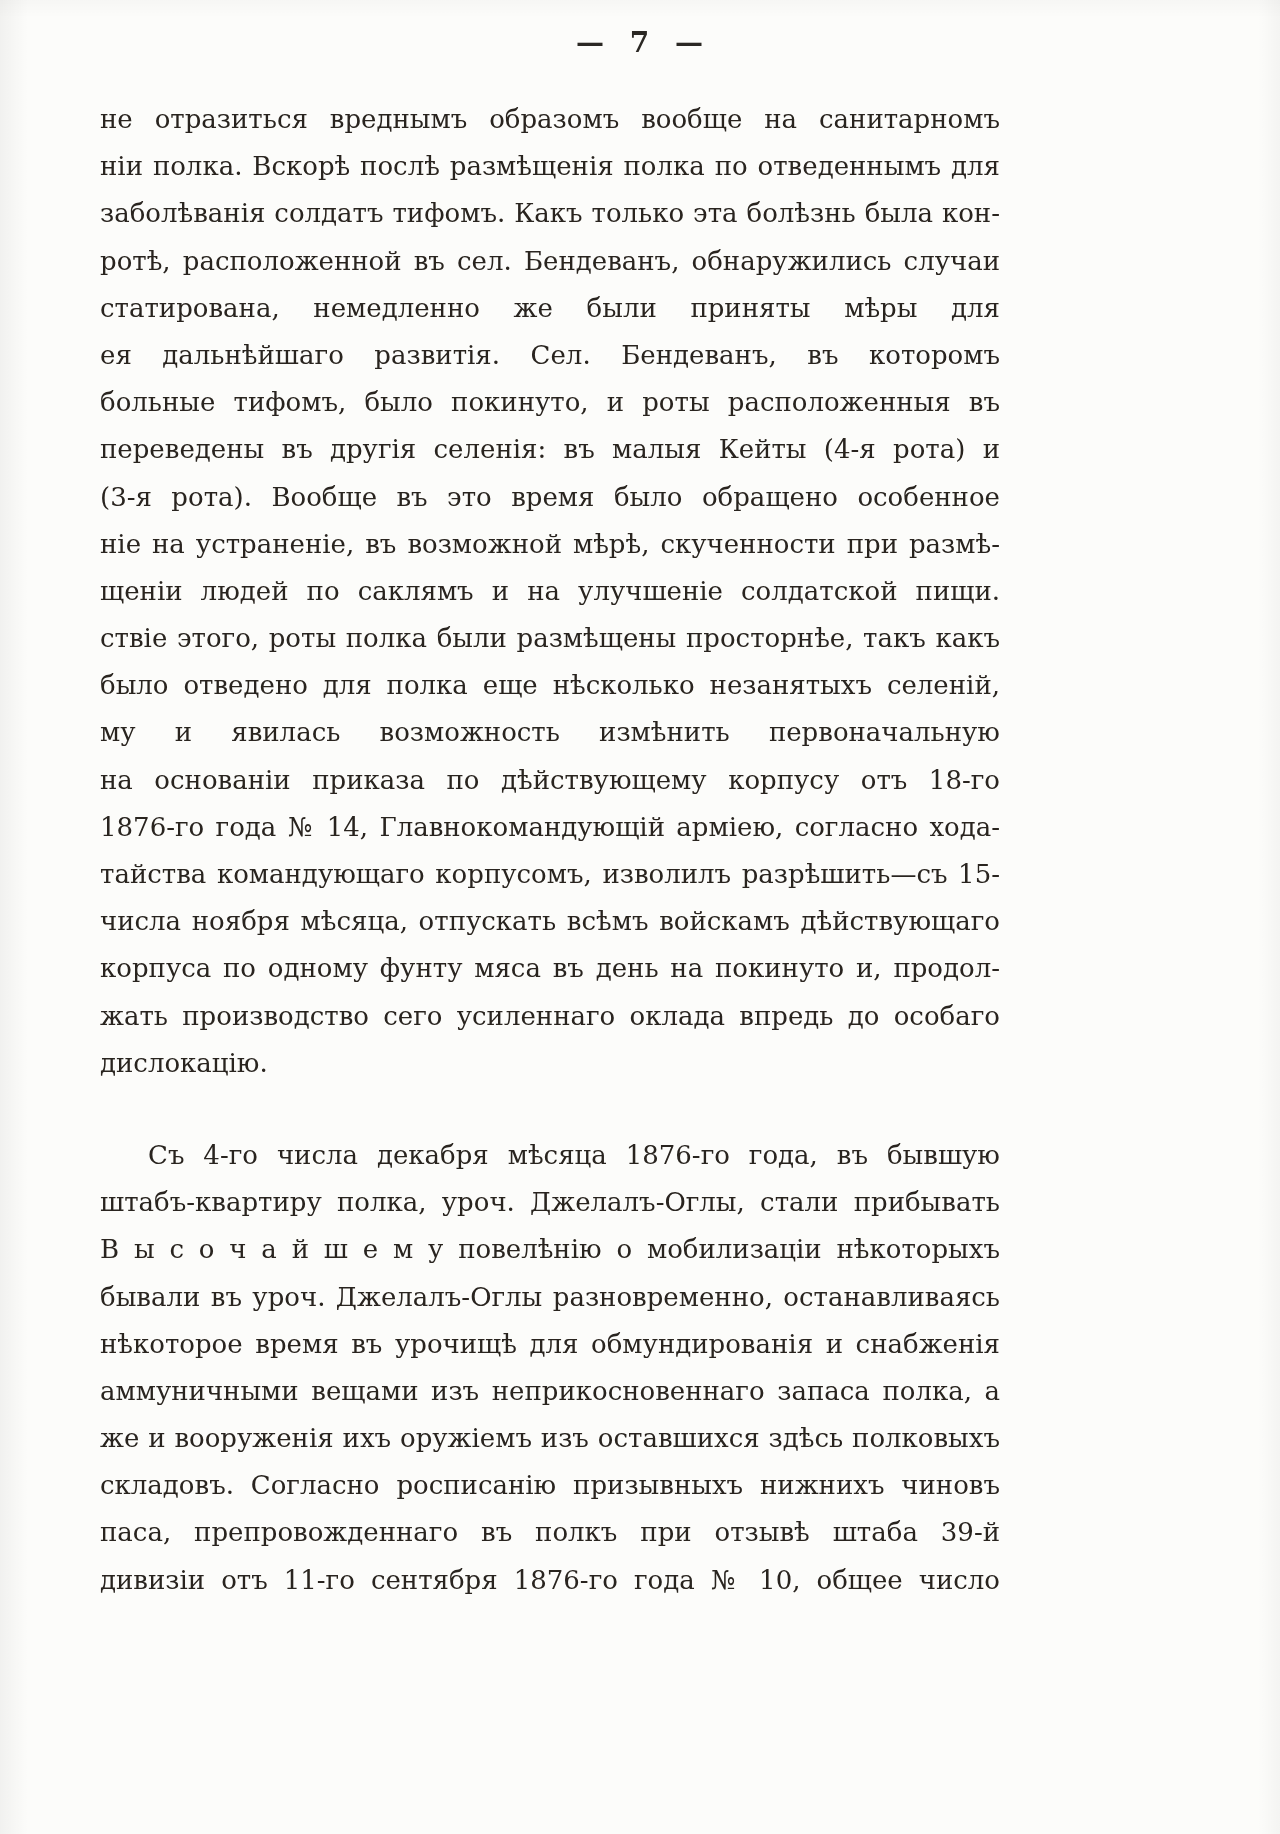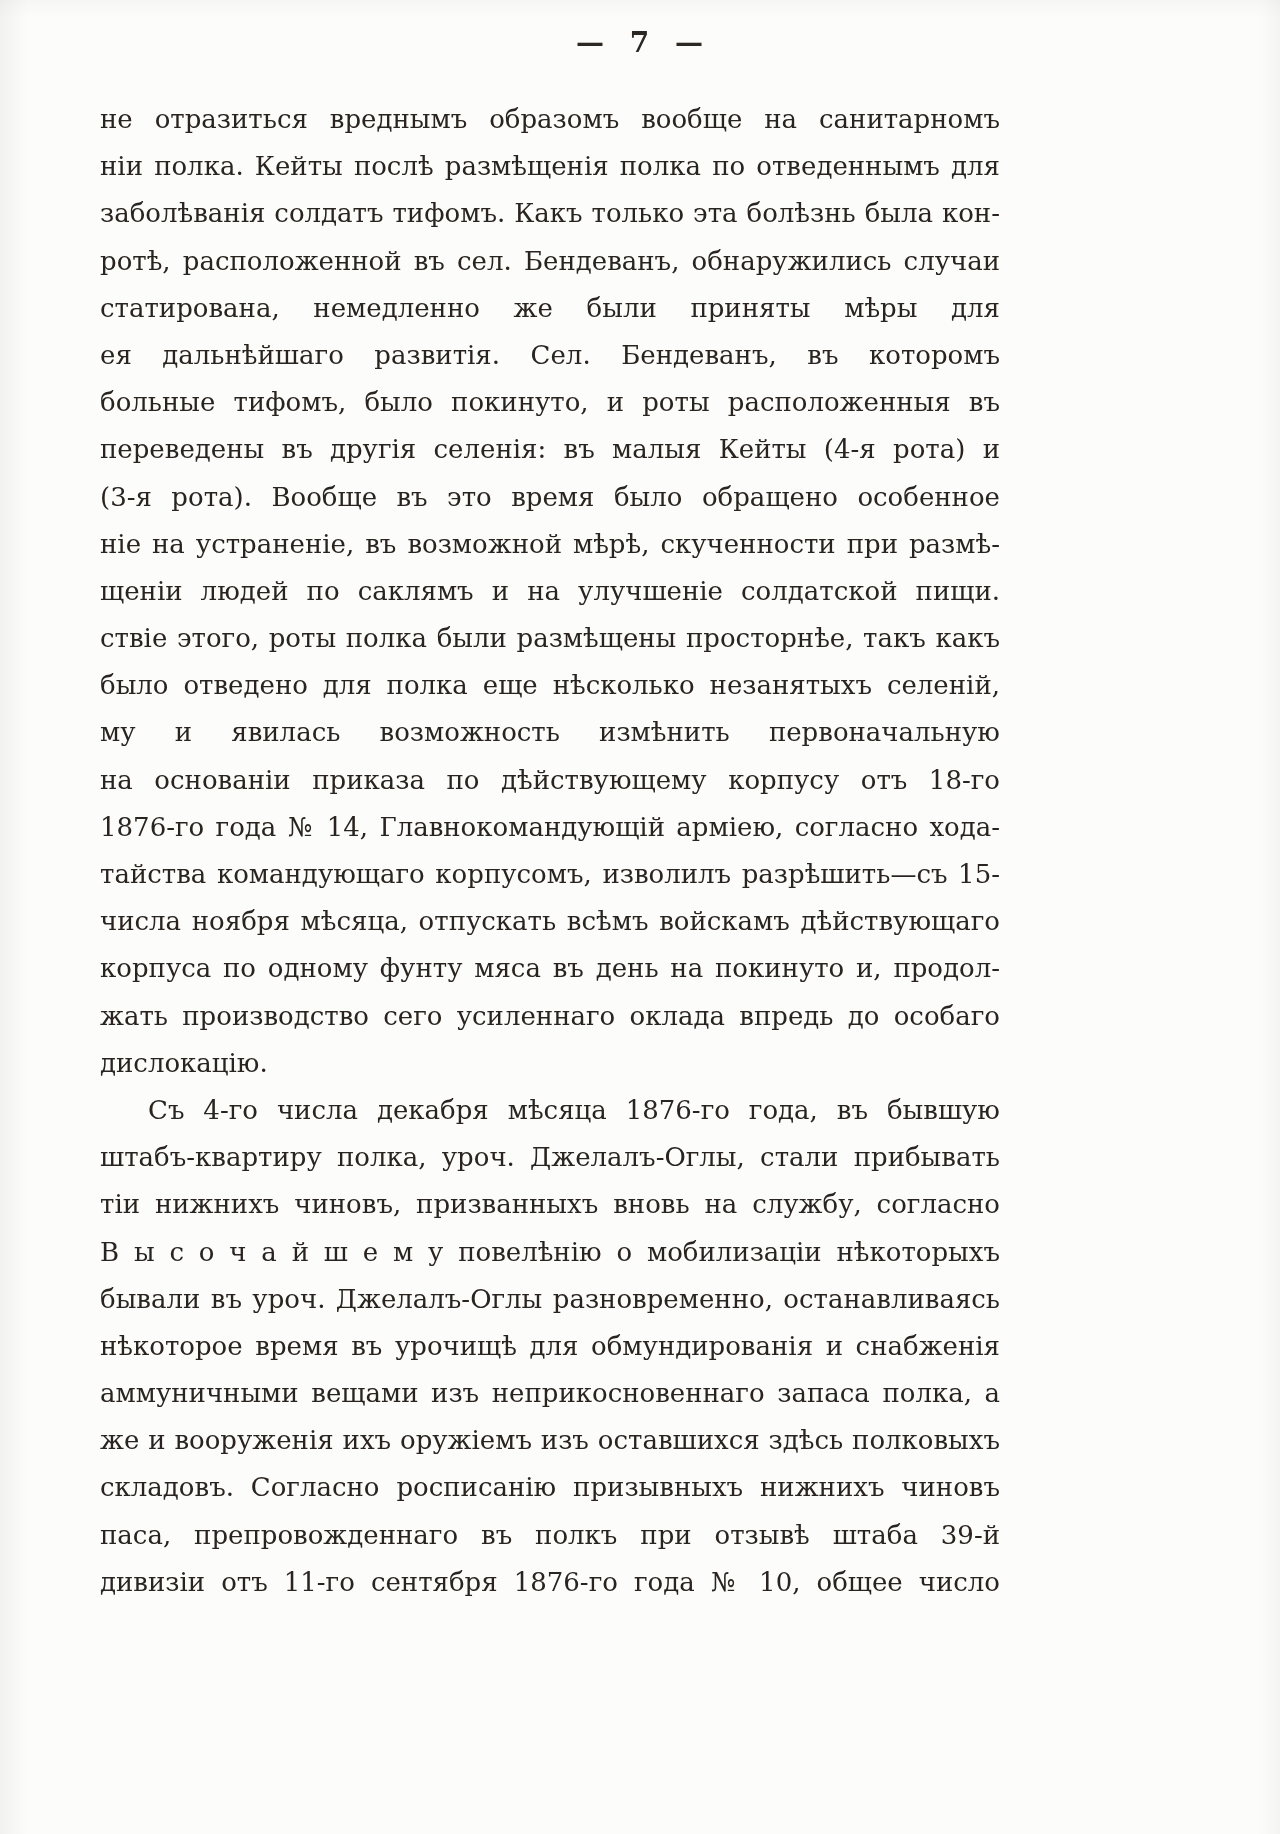--- a/index.html
+++ b/index.html
@@ -55,32 +55,33 @@
     -moz-text-align-last: justify;
     white-space: normal;
     overflow: hidden;
   }
   .line.para-end {
     text-align-last: left;
     -moz-text-align-last: left;
   }
   .line.indent {
     text-indent: 48px;
+    margin-top: 45px;
   }
 </style>
 </head>
 <body>
 
 <div class="page">
   <div class="page-header">
     <span>— 7 —</span>
   </div>
   <div class="body-text" id="body-text">
       <div class="line">не отразиться вреднымъ образомъ вообще на санитарномъ состоя-</div>
-      <div class="line">ніи полка. Кейты послѣ размѣщенія полка по отведеннымъ для</div>
+      <div class="line">ніи полка. Вскорѣ послѣ размѣщенія полка по отведеннымъ для</div>
       <div class="line">заболѣванія солдатъ тифомъ. Какъ только эта болѣзнь была кон-</div>
       <div class="line">ротѣ, расположенной въ сел. Бендеванъ, обнаружились случаи</div>
       <div class="line">статирована, немедленно же были приняты мѣры для пресѣченія</div>
       <div class="line">ея дальнѣйшаго развитія. Сел. Бендеванъ, въ которомъ появились</div>
       <div class="line">больные тифомъ, было покинуто, и роты расположенныя въ немъ</div>
       <div class="line">переведены въ другія селенія: въ малыя Кейты (4-я рота) и Чорли</div>
       <div class="line">(3-я рота). Вообще въ это время было обращено особенное внима-</div>
       <div class="line">ніе на устраненіе, въ возможной мѣрѣ, скученности при размѣ-</div>
       <div class="line">щеніи людей по саклямъ и на улучшеніе солдатской пищи. Вслѣд-</div>
       <div class="line">ствіе этого, роты полка были размѣщены просторнѣе, такъ какъ</div>
@@ -88,21 +89,20 @@
       <div class="line">му и явилась возможность измѣнить первоначальную дислокацію.</div>
       <div class="line">на основаніи приказа по дѣйствующему корпусу отъ 18-го ноября</div>
       <div class="line">1876-го года № 14, Главнокомандующій арміею, согласно хода-</div>
       <div class="line">тайства командующаго корпусомъ, изволилъ разрѣшить—съ 15-го</div>
       <div class="line">числа ноября мѣсяца, отпускать всѣмъ войскамъ дѣйствующаго</div>
       <div class="line">корпуса по одному фунту мяса въ день на покинуто и, продол-</div>
       <div class="line">жать производство сего усиленнаго оклада впредь до особаго рас-</div>
       <div class="line para-end">дислокацію.</div>
       <div class="line indent">Съ 4-го числа декабря мѣсяца 1876-го года, въ бывшую</div>
       <div class="line">штабъ-квартиру полка, уроч. Джелалъ-Оглы, стали прибывать пар-</div>
-      <div class="line">тіи нижнихъ чиновъ, призванныхъ вновь на службу, согласно</div>
       <div class="line">В ы с о ч а й ш е м у повелѣнію о мобилизаціи нѣкоторыхъ частей</div>
       <div class="line">бывали въ уроч. Джелалъ-Оглы разновременно, останавливаясь на</div>
       <div class="line">нѣкоторое время въ урочищѣ для обмундированія и снабженія ихъ</div>
       <div class="line">аммуничными вещами изъ неприкосновеннаго запаса полка, а так-</div>
       <div class="line">же и вооруженія ихъ оружіемъ изъ оставшихся здѣсь полковыхъ</div>
       <div class="line">складовъ. Согласно росписанію призывныхъ нижнихъ чиновъ изъ за-</div>
       <div class="line">паса, препровожденнаго въ полкъ при отзывѣ штаба 39-й пѣхотной</div>
       <div class="line">дивизіи отъ 11-го сентября 1876-го года № 10, общее число</div>
     </div>
 </div>

